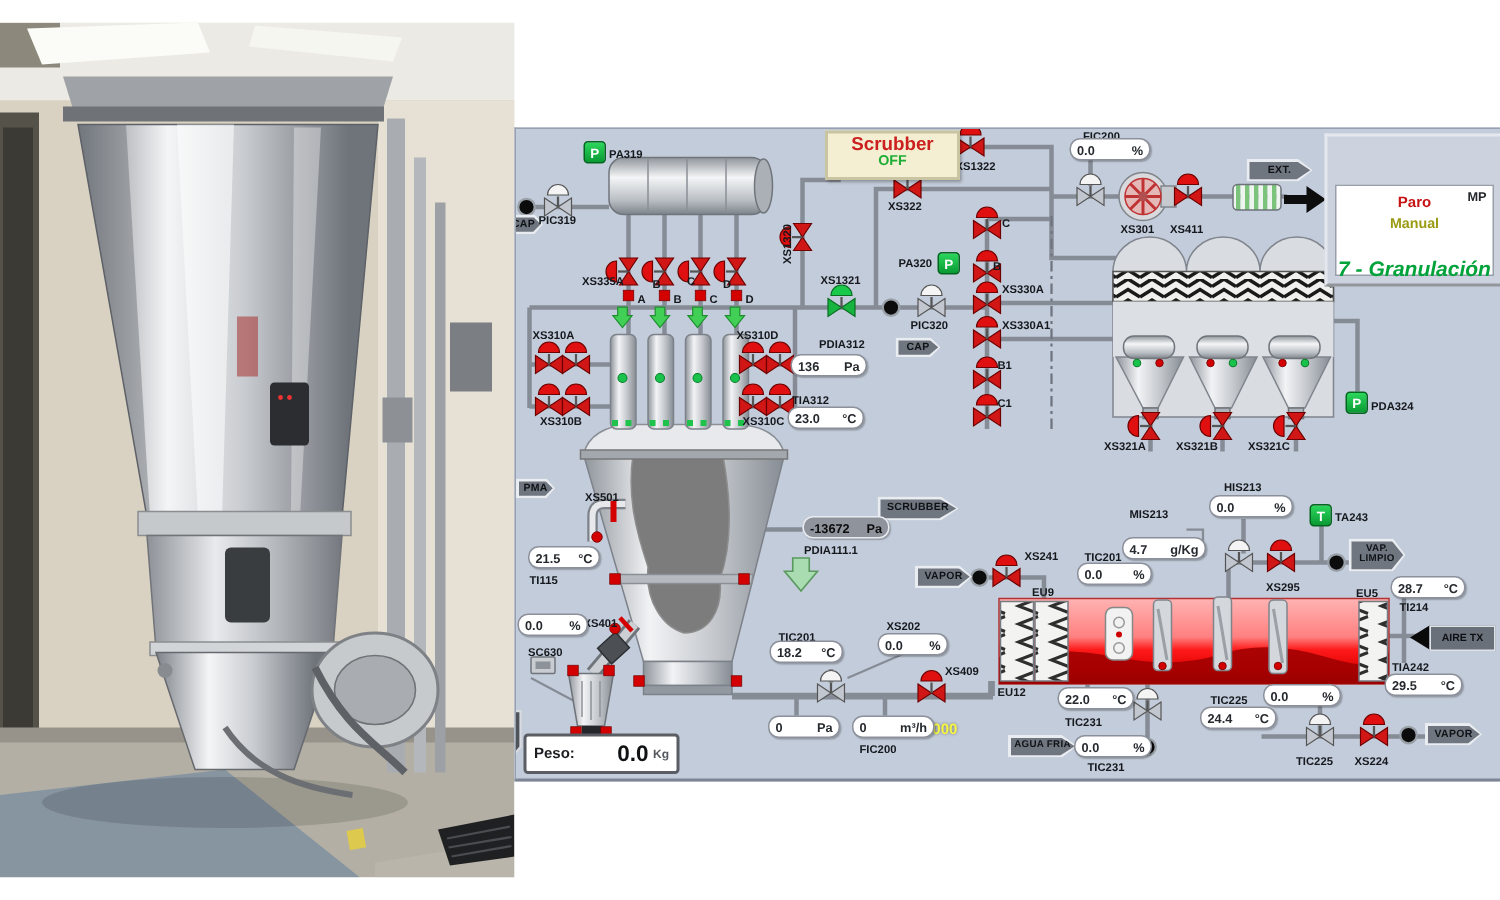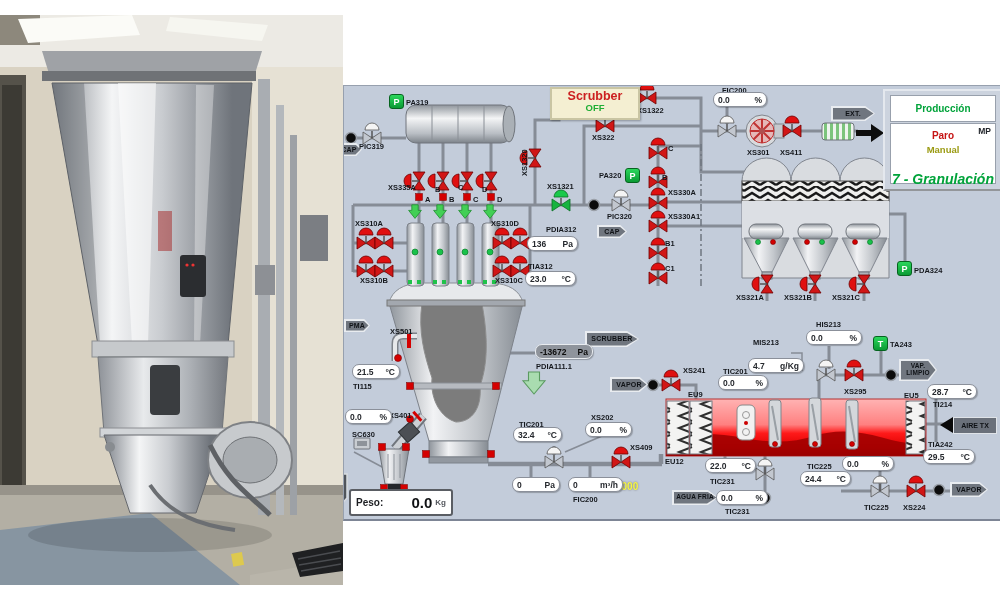--- a/index.html
+++ b/index.html
@@ -509,21 +509,20 @@
           <path d="M-5,-10 H5 V-2 H10 L0,10 L-10,-2 H-5 Z" fill="#a9dcb0" stroke="#5a9a60" transform="translate(190,297) scale(1.1)"></path>
         </g>
     </svg>
 
     <div class="scrbox">
       <div class="t1">Scrubber</div>
       <div class="t2">OFF</div>
     </div>
 
     <div class="statuspanel">
-      <div class="b1">Producción</div>
       <div class="b2">
         <div class="mp">MP</div>
         <div class="paro">Paro</div>
         <div class="man">Manual</div>
         <div class="fase">7 - Granulación</div>
       </div>
     </div>
 
     <div class="peso">
       <span class="l">Peso:</span>
@@ -660,21 +659,21 @@
       </div>
     <div class="disp" style="left:1px;top:323px;width:37px">
       <span>0.0</span>
         <span>%</span>
       </div>
     <div class="disp dark" style="left:191px;top:258px;width:48px">
       <span>-13672</span>
         <span>Pa</span>
       </div>
     <div class="disp" style="left:169px;top:341px;width:39px">
-      <span>32.4</span>
+      <span>18.2</span>
         <span>°C</span>
       </div>
     <div class="disp" style="left:241px;top:336px;width:37px">
       <span>0.0</span>
         <span>%</span>
       </div>
     <div class="disp" style="left:168px;top:391px;width:38px">
       <span>0</span>
         <span>Pa</span>
       </div>

